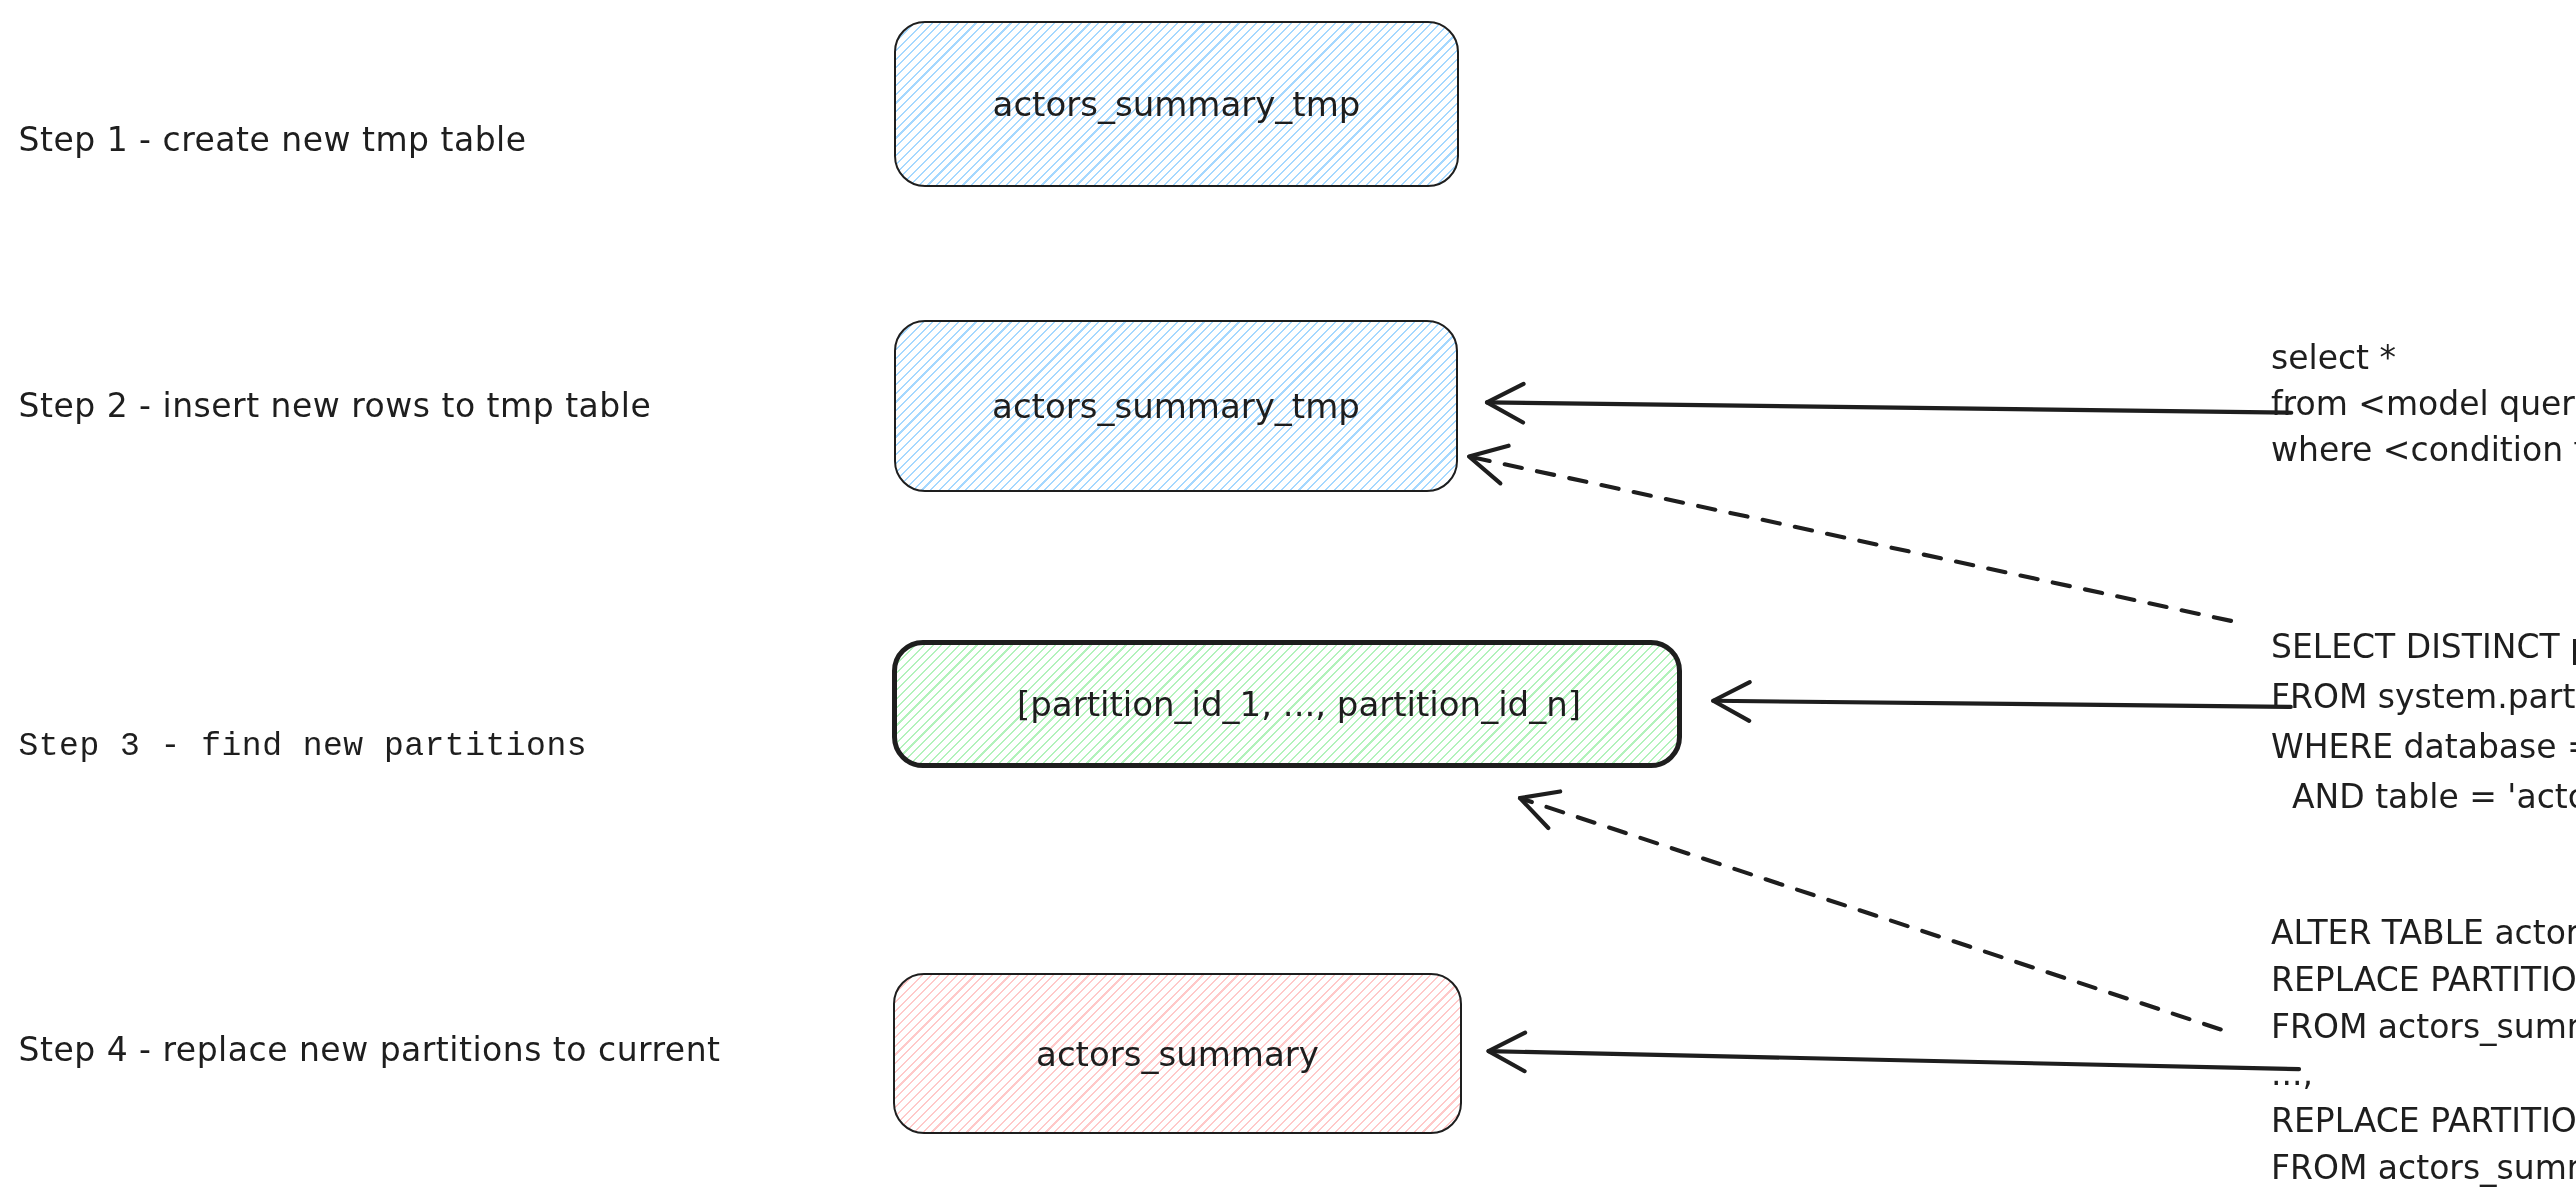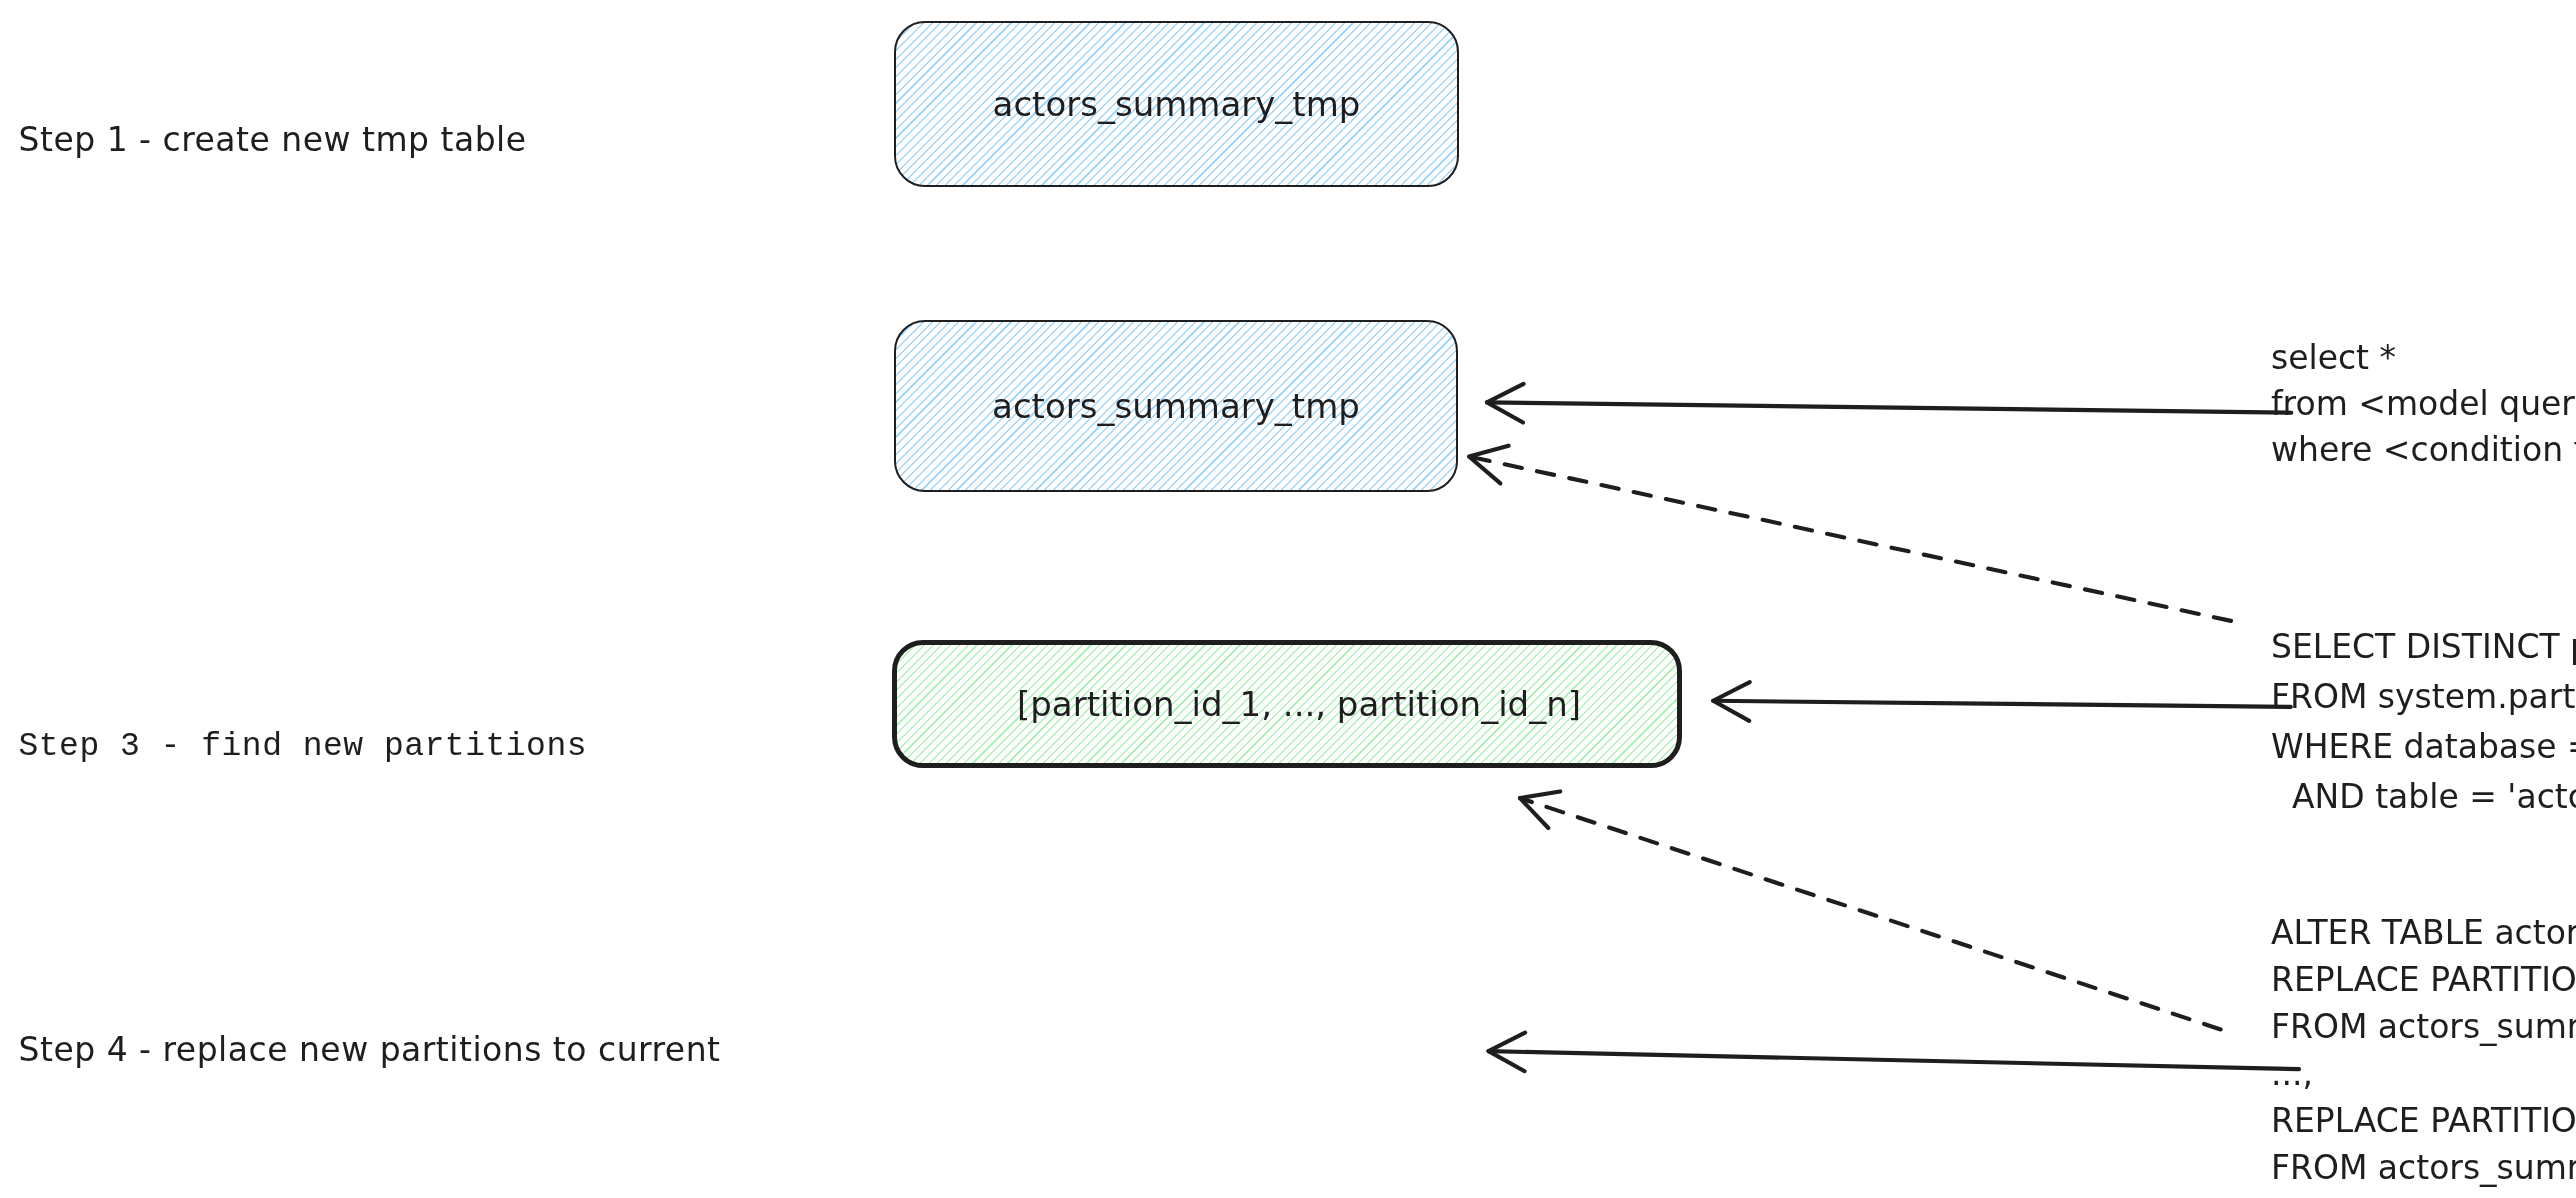--- a/index.html
+++ b/index.html
@@ -49,31 +49,35 @@
   #sql-step3 .sql-line { line-height: 50px; height: 50px; }
   #sql-step4 .sql-line { line-height: 47px; height: 47px; }
   #arrow-layer { position: absolute; left: 0; top: 0; pointer-events: none; }
 </style>
 </head>
 <body>
 
 <div id="canvas">
 
   <div class="step-label" style="top:84px;margin-top:36px;">Step 1 - create new tmp table</div>
+  <div class="step-label" style="top:386px;">Step 2 - insert new rows to tmp table</div>
   <div class="step-label" style="top:728px;font-family:Liberation Mono, monospace;">Step 3 - find new partitions</div>
   <div class="step-label" style="top:1030px;">Step 4 - replace new partitions to current</div>
 
   <div class="node-box hatch-blue" style="left:894px; top:20.6px;   width:565px; height:166px;">
     <span class="node-text">actors_summary_tmp</span>
   </div>
   <div class="node-box hatch-blue" style="left:894px; top:320px;  width:564px; height:172px;">
     <span class="node-text">actors_summary_tmp</span>
   </div>
   <div class="node-box hatch-green thick-border" style="left:892px; top:640px; width:790px; height:128px;">
     <span class="node-text">[partition_id_1, ..., partition_id_n]</span>
+  </div>
+  <div class="node-box hatch-red" style="left:893px; top:973px; width:569px; height:161px;">
+    <span class="node-text">actors_summary</span>
   </div>
 
   <div class="sql-block" id="sql-step2" style="top:335px;">
     <div class="sql-line">select *</div>
     <div class="sql-line">from &lt;model query&gt;</div>
     <div class="sql-line">where &lt;condition to identify new&gt;</div>
   </div>
 
   <div class="sql-block" id="sql-step3" style="top:622px;">
     <div class="sql-line">SELECT DISTINCT partition_id</div>

